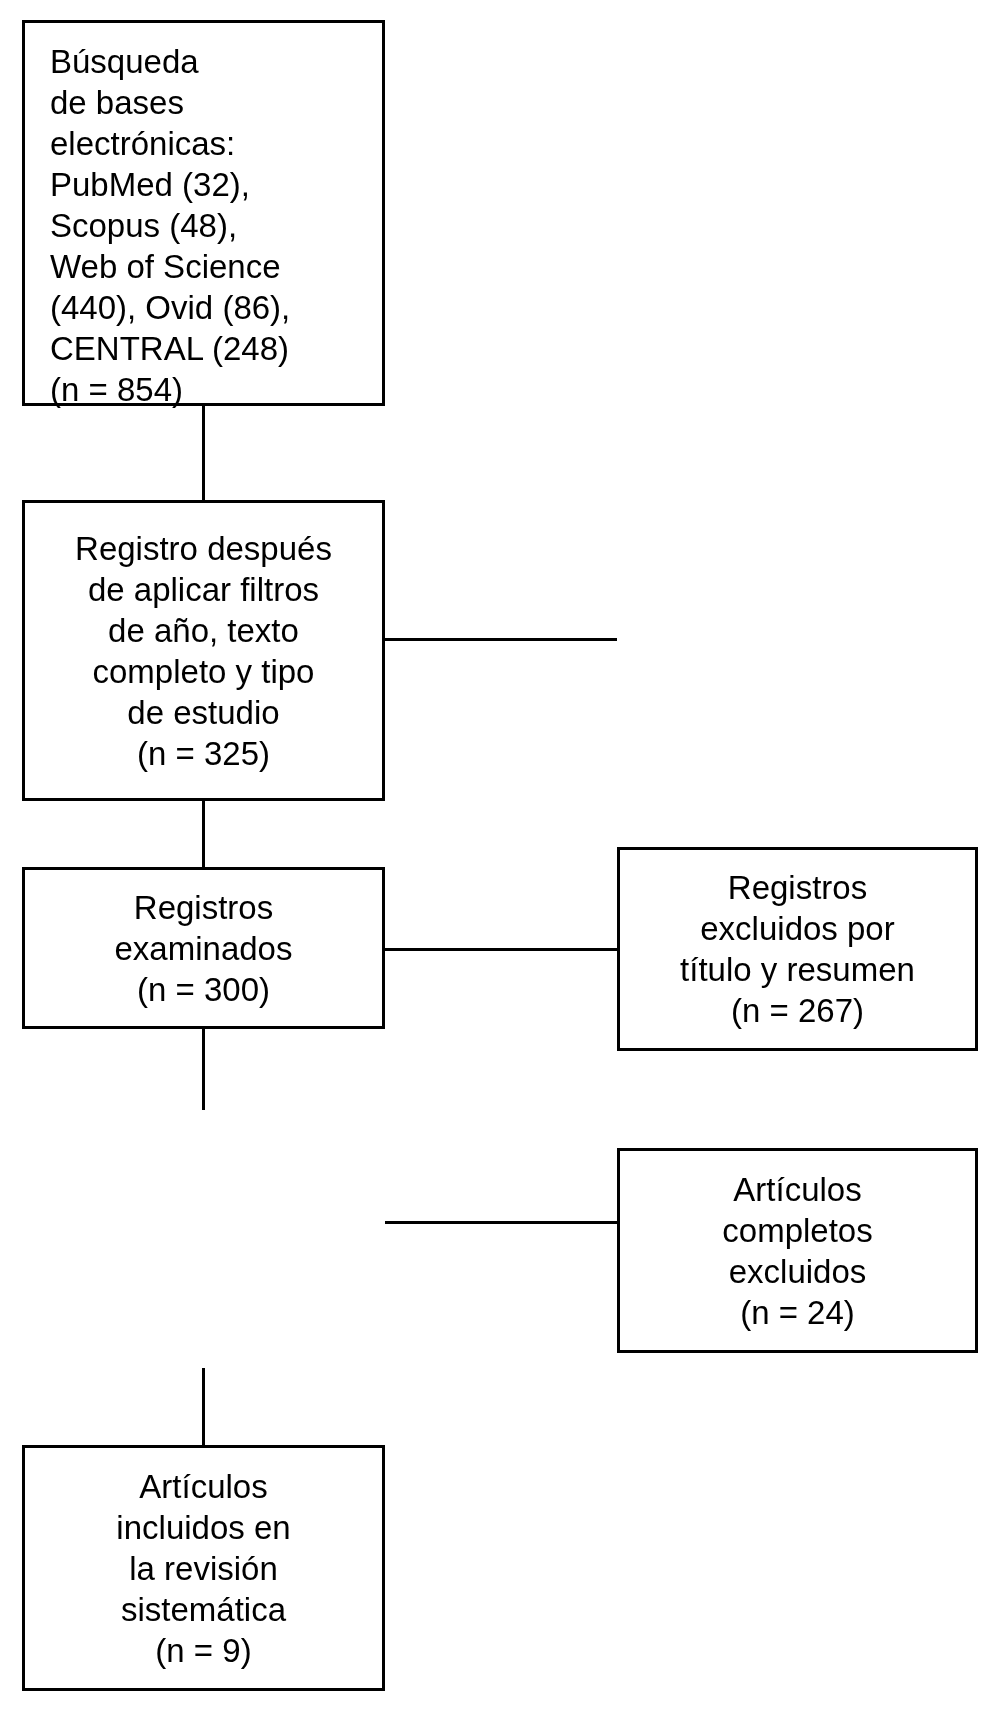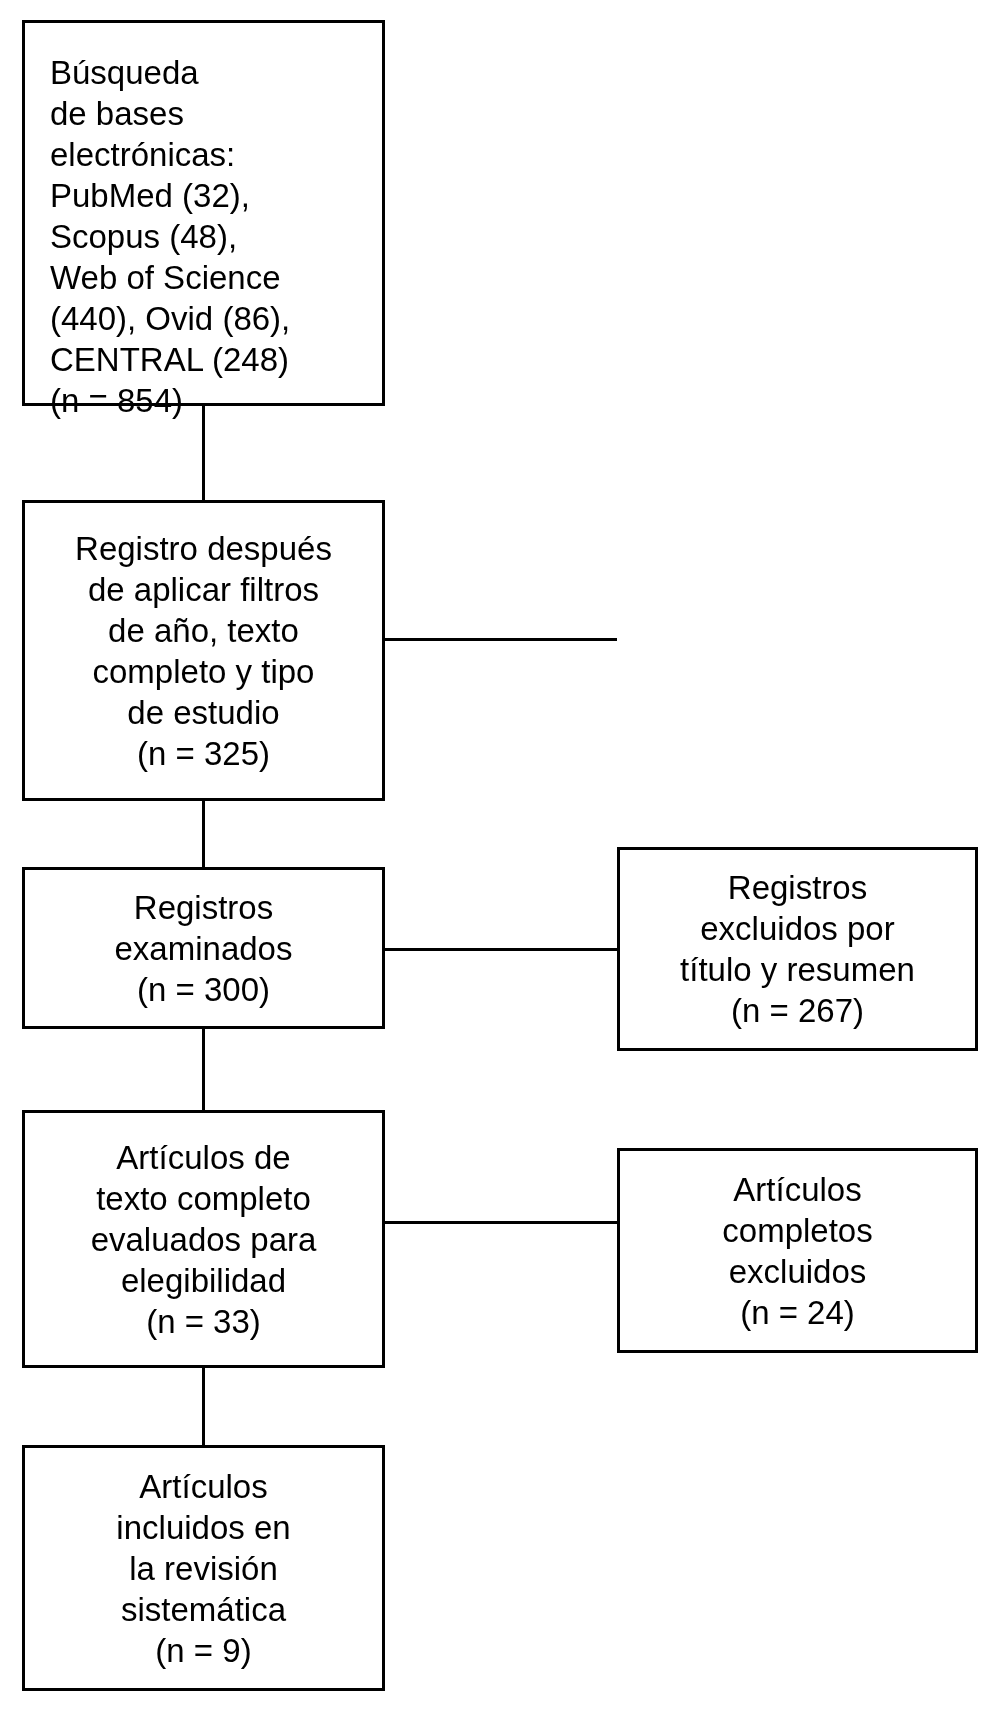--- a/index.html
+++ b/index.html
@@ -26,21 +26,21 @@
   }
   .box.centered {
     display: flex;
     align-items: center;
     justify-content: center;
     text-align: center;
     padding: 6px 18px;
   }
   .box.lefted {
     text-align: left;
-    padding: 29px 20px 10px 25px;
+    padding: 18px 20px 10px 25px;
   }
   .leftcol  { left: 22px;  width: 363px; }
   .rightcol { left: 617px; width: 361px; }
 
   .b1 { top: 20px;   height: 386px; }
   .b2 { top: 500px;  height: 301px; }
   .b3 { top: 867px;  height: 162px; }
   .b4 { top: 1110px; height: 258px; }
   .b5 { top: 1445px; height: 246px; }
 
@@ -79,25 +79,20 @@
 de aplicar filtros
 de año, texto
 completo y tipo
 de estudio
 (n = 325)</div>
 
   <div class="box centered leftcol b3">Registros
 examinados
 (n = 300)</div>
 
-  <div class="box centered leftcol b4">Artículos de
-texto completo
-evaluados para
-elegibilidad
-(n = 33)</div>
 
   <div class="box centered leftcol b5">Artículos
 incluidos en
 la revisión
 sistemática
 (n = 9)</div>
 
 
   <div class="box centered rightcol r2">Registros
 excluidos por

